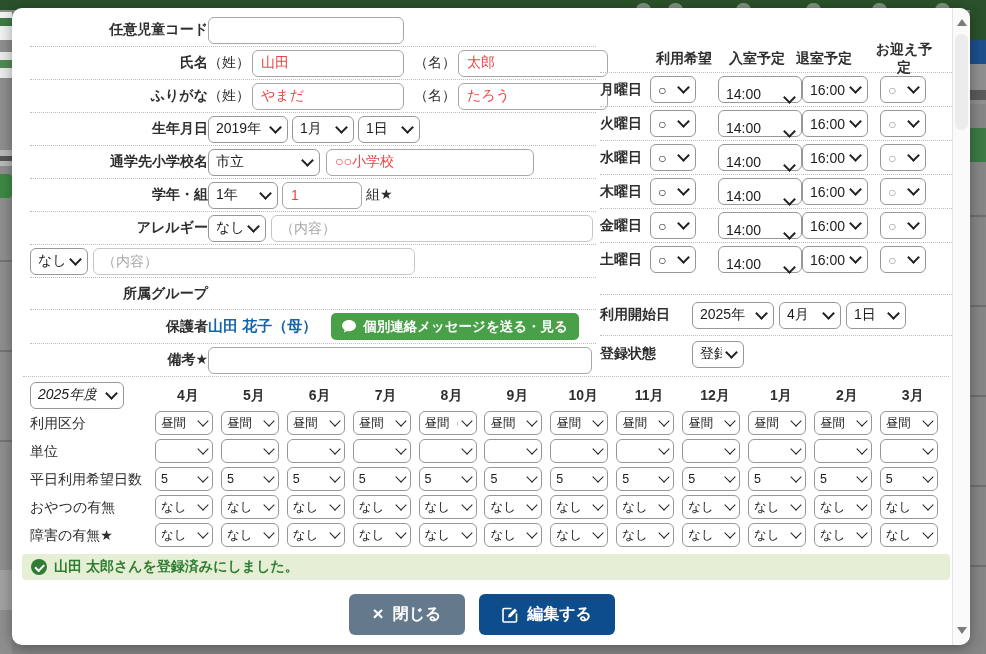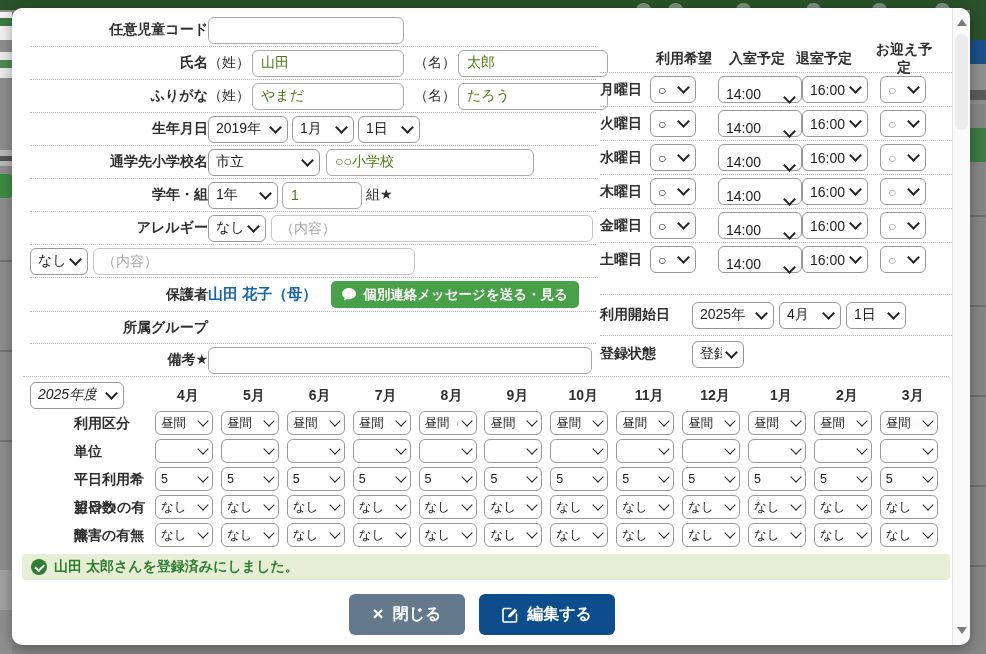--- a/index.html
+++ b/index.html
@@ -34,21 +34,21 @@
     display:inline-flex;align-items:center;justify-content:space-between;
     border:1px solid #979797;border-radius:6px;background:#fff;
     height:27px;padding:0 7px;font-size:14px;color:#1b1b1b;box-sizing:border-box;
     cursor:default;flex:none;
   }
   .sel .txt{white-space:nowrap;overflow:hidden;}
   .chev{width:7px;height:7px;border-right:2px solid #222;border-bottom:2px solid #222;transform:rotate(45deg);margin:-4px 0 0 5px;flex:none;}
   .sel.dim{color:#9a9a9a;}
   .inp{
     border:1px solid #a7a7a7;border-radius:6px;background:#fff;height:27px;
-    padding:0 8px;font-size:14px;color:#4d7c0f;box-sizing:border-box;
+    padding:0 8px;font-size:14px;color:#ef4444;box-sizing:border-box;
     font-family:inherit;outline:none;
   }
   .inp.dis{border-color:#c6c6c6;color:#9a9a9a;}
   .inp.dis::placeholder{color:#a8a8a8;}
 
   
   .left-form{position:absolute;left:18px;top:6px;width:566px;}
   .frow{display:flex;align-items:center;border-bottom:1px dotted #bdbdbd;box-sizing:border-box;height:33px;}
   .flabel{width:178px;flex:none;font-size:14px;font-weight:bold;color:#2e2e2e;text-align:right;}
   .ptxt{font-size:14px;color:#2e2e2e;flex:none;}
@@ -74,21 +74,21 @@
   .sel-out{width:66px;margin-right:12px;}
   .sel-pick{width:46px;}
   .rp-row{display:flex;align-items:center;height:36px;}
   .rp-row.first{margin-top:18px;border-top:1px dotted #bdbdbd;border-bottom:1px dotted #bdbdbd;height:40px;}
   .rp-label{width:92px;flex:none;font-size:14px;font-weight:bold;color:#2e2e2e;}
 
   
   .year-table{position:absolute;left:11px;top:368px;width:926px;border-top:1px dotted #bdbdbd;padding-top:4px;}
   .yt-grid{display:grid;grid-template-columns:132px repeat(12,65.9px);align-items:center;}
   .yt-month{font-size:14px;font-weight:bold;color:#2e2e2e;text-align:center;height:28px;line-height:28px;}
-  .yt-label{font-size:14px;font-weight:bold;color:#2e2e2e;height:28px;line-height:28px;padding-left:7px;margin-left:44px;}
+  .yt-label{font-size:14px;font-weight:normal;color:#2e2e2e;height:28px;line-height:28px;padding-left:7px;}
   .sel-y{width:94px;margin-left:7px;font-style:italic;}
   .sel-m{width:58px;height:24px;font-size:12.5px;padding:0 5px;margin:2px 0;}
   .sel-m .txt{max-width:34px;}
   .sel-m .chev{border-width:0 1.8px 1.8px 0;border-style:solid;border-color:#222;}
 
   
   .alert{
     position:absolute;left:10px;top:546px;width:928px;height:26px;box-sizing:border-box;
     background:#e6efd5;border-radius:4px;display:flex;align-items:center;gap:7px;padding:0 9px;
   }
@@ -212,33 +212,33 @@
     </div>
 
     <div class="frow">
       <span class="sel" style="width:58px;margin-right:5px">
             <span class="txt">なし</span>
             <i class="chev"></i>
           </span>
       <input class="inp dis" style="width: 322px;" placeholder="（内容）">
     </div>
 
+    <div class="frow" style="height:32px">
+      <div class="flabel">所属グループ</div>
+    </div>
+
     <div class="frow" style="height:34px">
       <div class="flabel">保護者</div>
       <a class="guardian-link">山田 花子（母）</a>
       <button class="msg-btn">
         <svg width="14" height="13" viewBox="0 0 16 15">
               <path d="M8 0C3.6 0 0 2.9 0 6.4c0 2 1.2 3.8 3 5l-.8 3.1 3.4-1.8c.8.2 1.6.3 2.4.3 4.4 0 8-2.9 8-6.4S12.4 0 8 0z" fill="#fff"></path>
             </svg>
         <span>個別連絡メッセージを送る・見る</span>
       </button>
-    </div>
-
-    <div class="frow" style="height:32px">
-      <div class="flabel">所属グループ</div>
     </div>
 
     <div class="frow" style="height:32px;border-bottom:none">
       <div class="flabel">備考★</div>
       <input class="inp" style="width: 384px;" value="">
     </div>
   </div>
 
   <div class="right-panel">
     <div class="wk-head">

